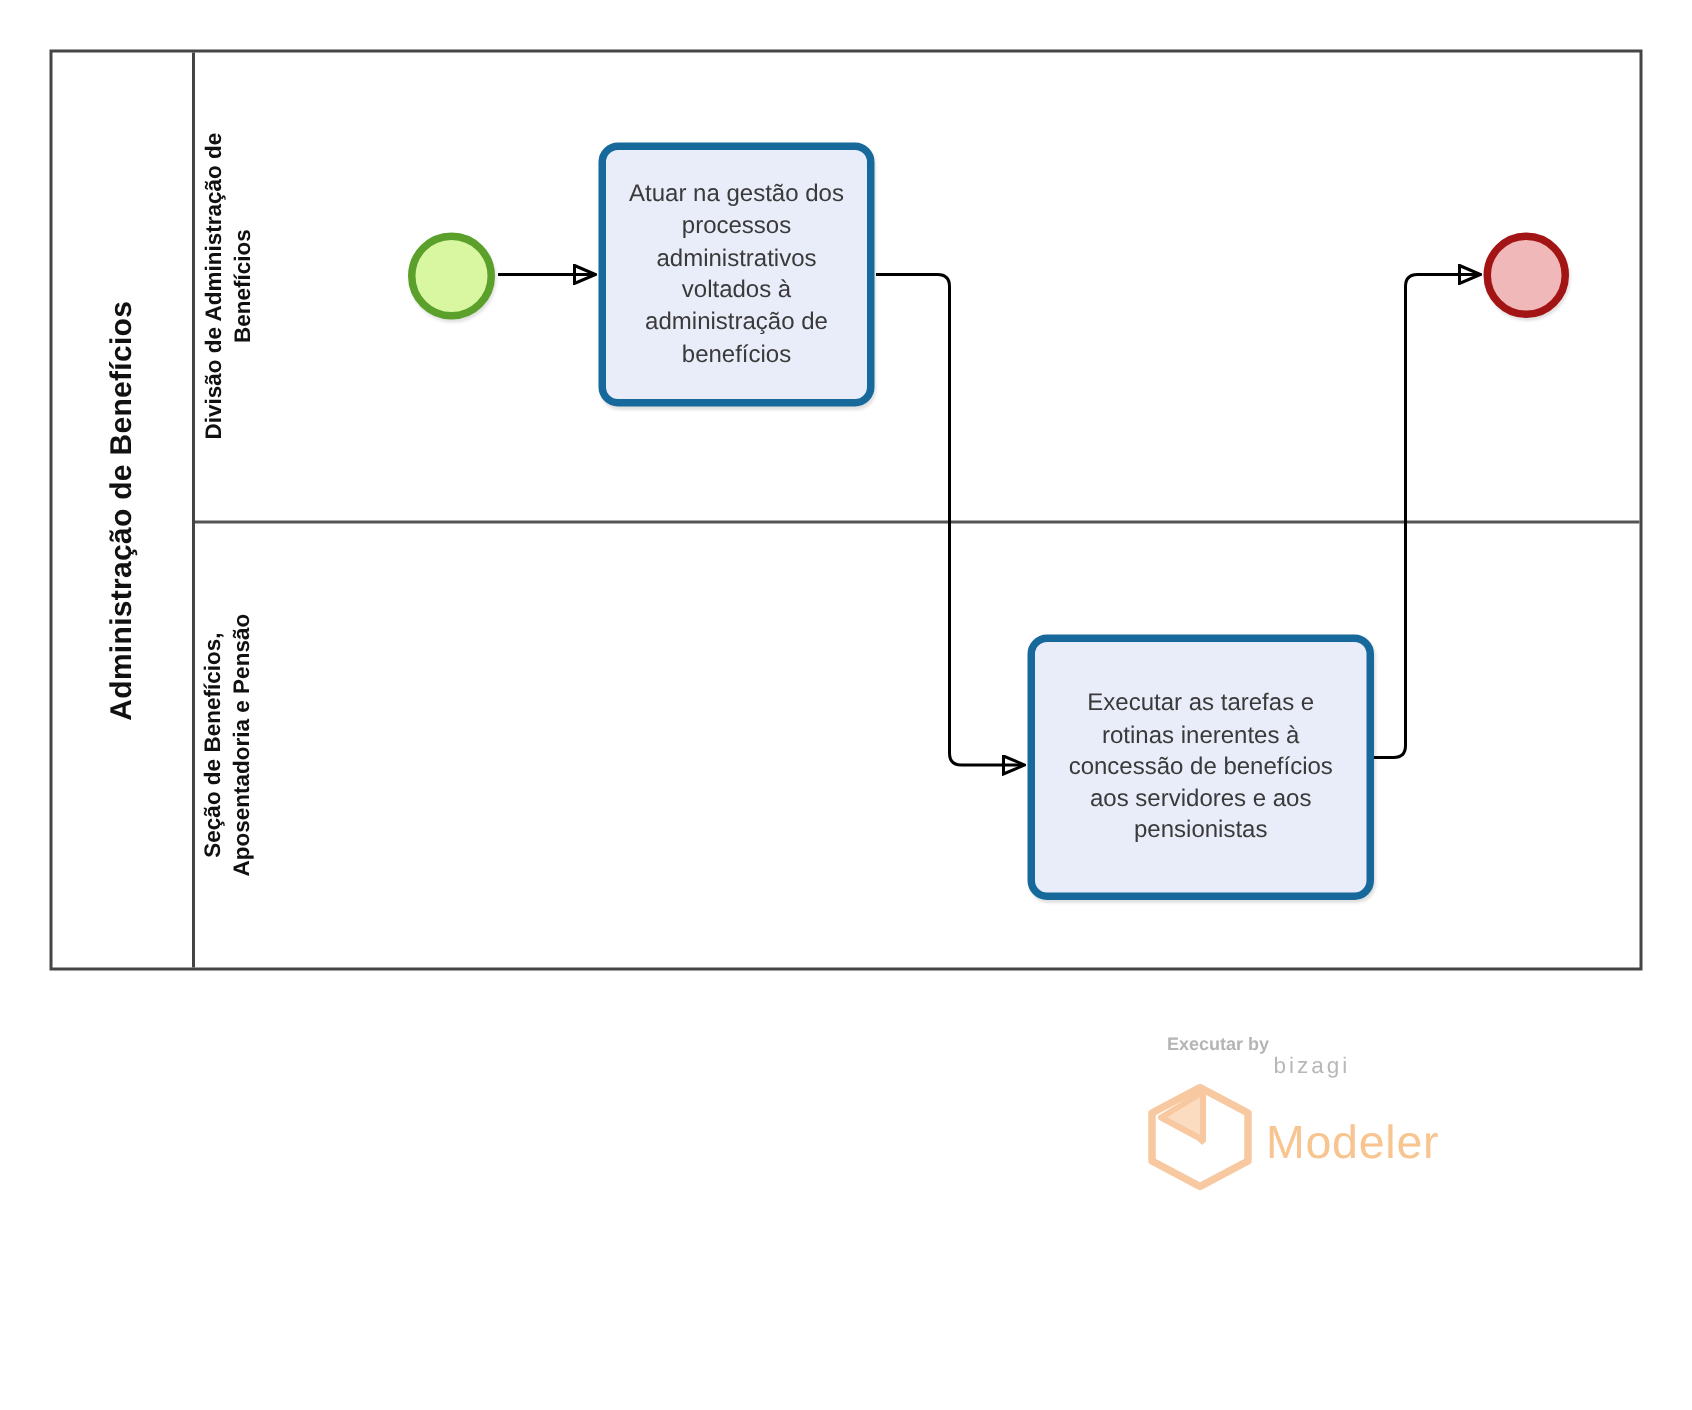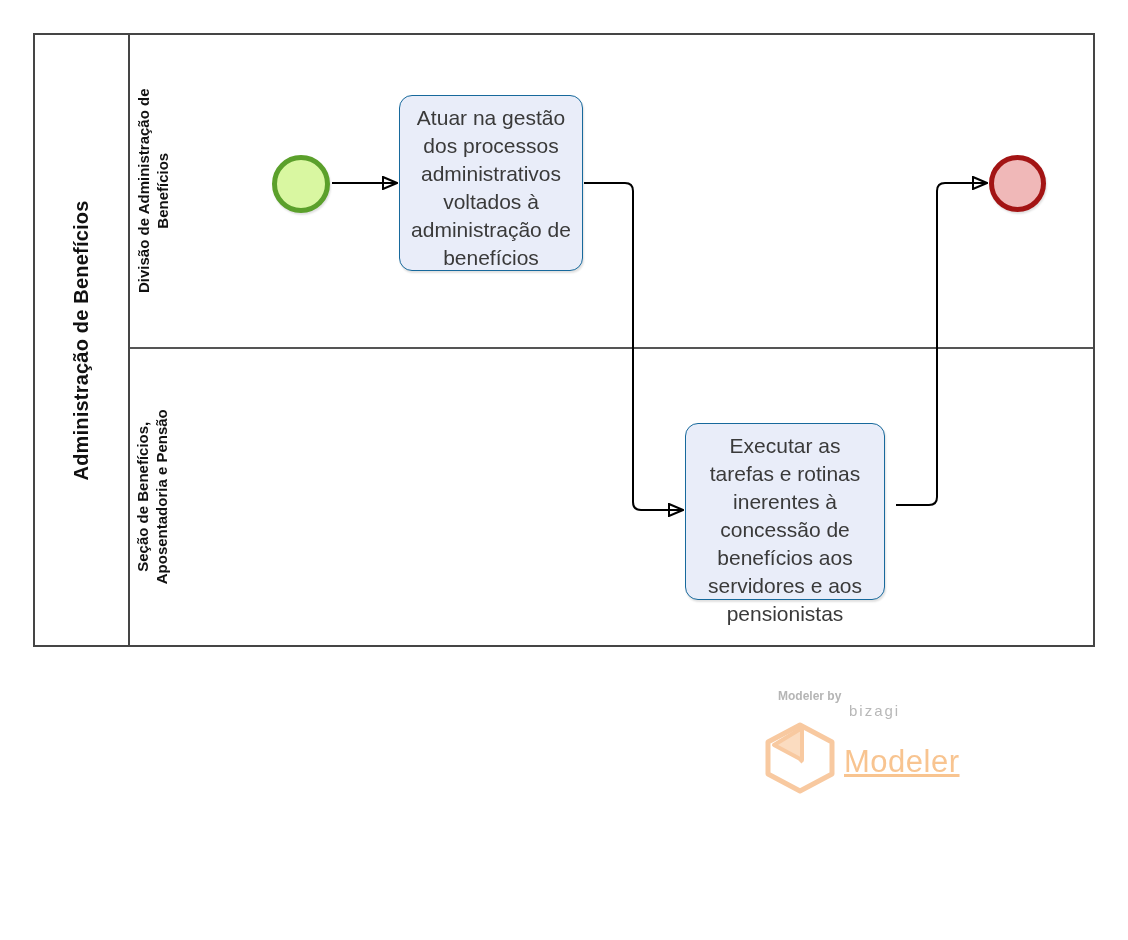--- a/index.html
+++ b/index.html
@@ -39,31 +39,31 @@
     white-space:nowrap;text-align:center;
     font-weight:bold;color:#111111;
   }
   .pool-title{font-size:20px;letter-spacing:0.2px;}
   .lane-label{font-size:15px;line-height:1.25;}
   .lane-label span{display:block;}
   
   .task{
     position:absolute;
     box-sizing:border-box;
-    border:1px solid #737373;
+    border:5px solid #737373;
     background:#e9edf9;
     border-radius:13px;
-    display:flex;align-items:flex-start;justify-content:center;
+    display:flex;align-items:center;justify-content:center;
     text-align:center;
-    font-size:21px;line-height:1.33;color:#3a3a3a;
+    font-size:16px;line-height:1.33;color:#3a3a3a;
     padding:8px 10px;
     box-shadow:1px 2px 2px rgba(0,0,0,0.12);
   }
   .task-1{left:399px;top:95px;width:184px;height:176px;}
-  .task-2{left:685px;top:423px;width:200px;height:177px;}
+  .task-2{left:685px;top:423px;width:231px;height:177px;}
   .event{
     position:absolute;border-radius:50%;box-sizing:border-box;
     box-shadow:1px 2px 2px rgba(0,0,0,0.12);
   }
   .start-event{
     left:272px;top:155px;width:58px;height:58px;
     border:5px solid #5ba02b;background:#d9f7a1;
   }
   .end-event{
     left:989px;top:155px;width:57px;height:57px;
@@ -79,21 +79,21 @@
     position:absolute;left:778px;top:689px;
     font-size:12px;font-weight:bold;color:#b5b5b5;
   }
   .brand-icon{position:absolute;left:762px;top:722px;}
   .brand-name{
     position:absolute;left:849px;top:702px;
     font-size:15px;color:#b8b8b8;letter-spacing:2px;
   }
   .product-name{
     position:absolute;left:844px;top:744px;
-    font-size:31px;color:#f8c490;letter-spacing:0.5px;text-decoration:underline;
+    font-size:31px;color:#f8c490;letter-spacing:0.5px;
   }
 </style>
 </head>
 <body>
 
 <div class="canvas">
 
   <div class="pool" style="border-color: rgb(69, 69, 69);">
     <div class="pool-header">
       <div class="v-center">
@@ -134,21 +134,21 @@
   <div class="event start-event" style="border-color: rgb(91, 160, 43); background-color: rgb(217, 247, 161);"></div>
   <div class="event end-event" style="border-color: rgb(163, 20, 20); background-color: rgb(240, 184, 184);"></div>
 
   <div class="task task-1" style="border-color: rgb(23, 105, 156); background-color: rgb(233, 237, 249);">
     <span>Atuar na gestão dos processos administrativos voltados à administração de benefícios</span>
   </div>
   <div class="task task-2" style="border-color: rgb(23, 105, 156); background-color: rgb(233, 237, 249);">
     <span>Executar as tarefas e rotinas inerentes à concessão de benefícios aos servidores e aos pensionistas</span>
   </div>
 
-  <div class="powered-by">Modeler by</div>
+  <div class="powered-by">Executar by</div>
   <svg class="brand-icon" width="76" height="72" viewBox="0 0 76 72" xmlns="http://www.w3.org/2000/svg" aria-hidden="true">
     <polygon points="38,3 70,20 70,52 38,69 6,52 6,20" fill="none" stroke="#f8c9a0" stroke-width="5" stroke-linejoin="round"></polygon>
     <polygon points="12,23 40,6 40,38" fill="#fbdcc0" stroke="#f8c9a0" stroke-width="4" stroke-linejoin="round"></polygon>
     <line x1="40" y1="38" x2="38" y2="40" stroke="#f8c9a0" stroke-width="4"></line>
   </svg>
   <div class="brand-name">bizagi</div>
   <div class="product-name">Modeler</div>
 
 </div>
 

